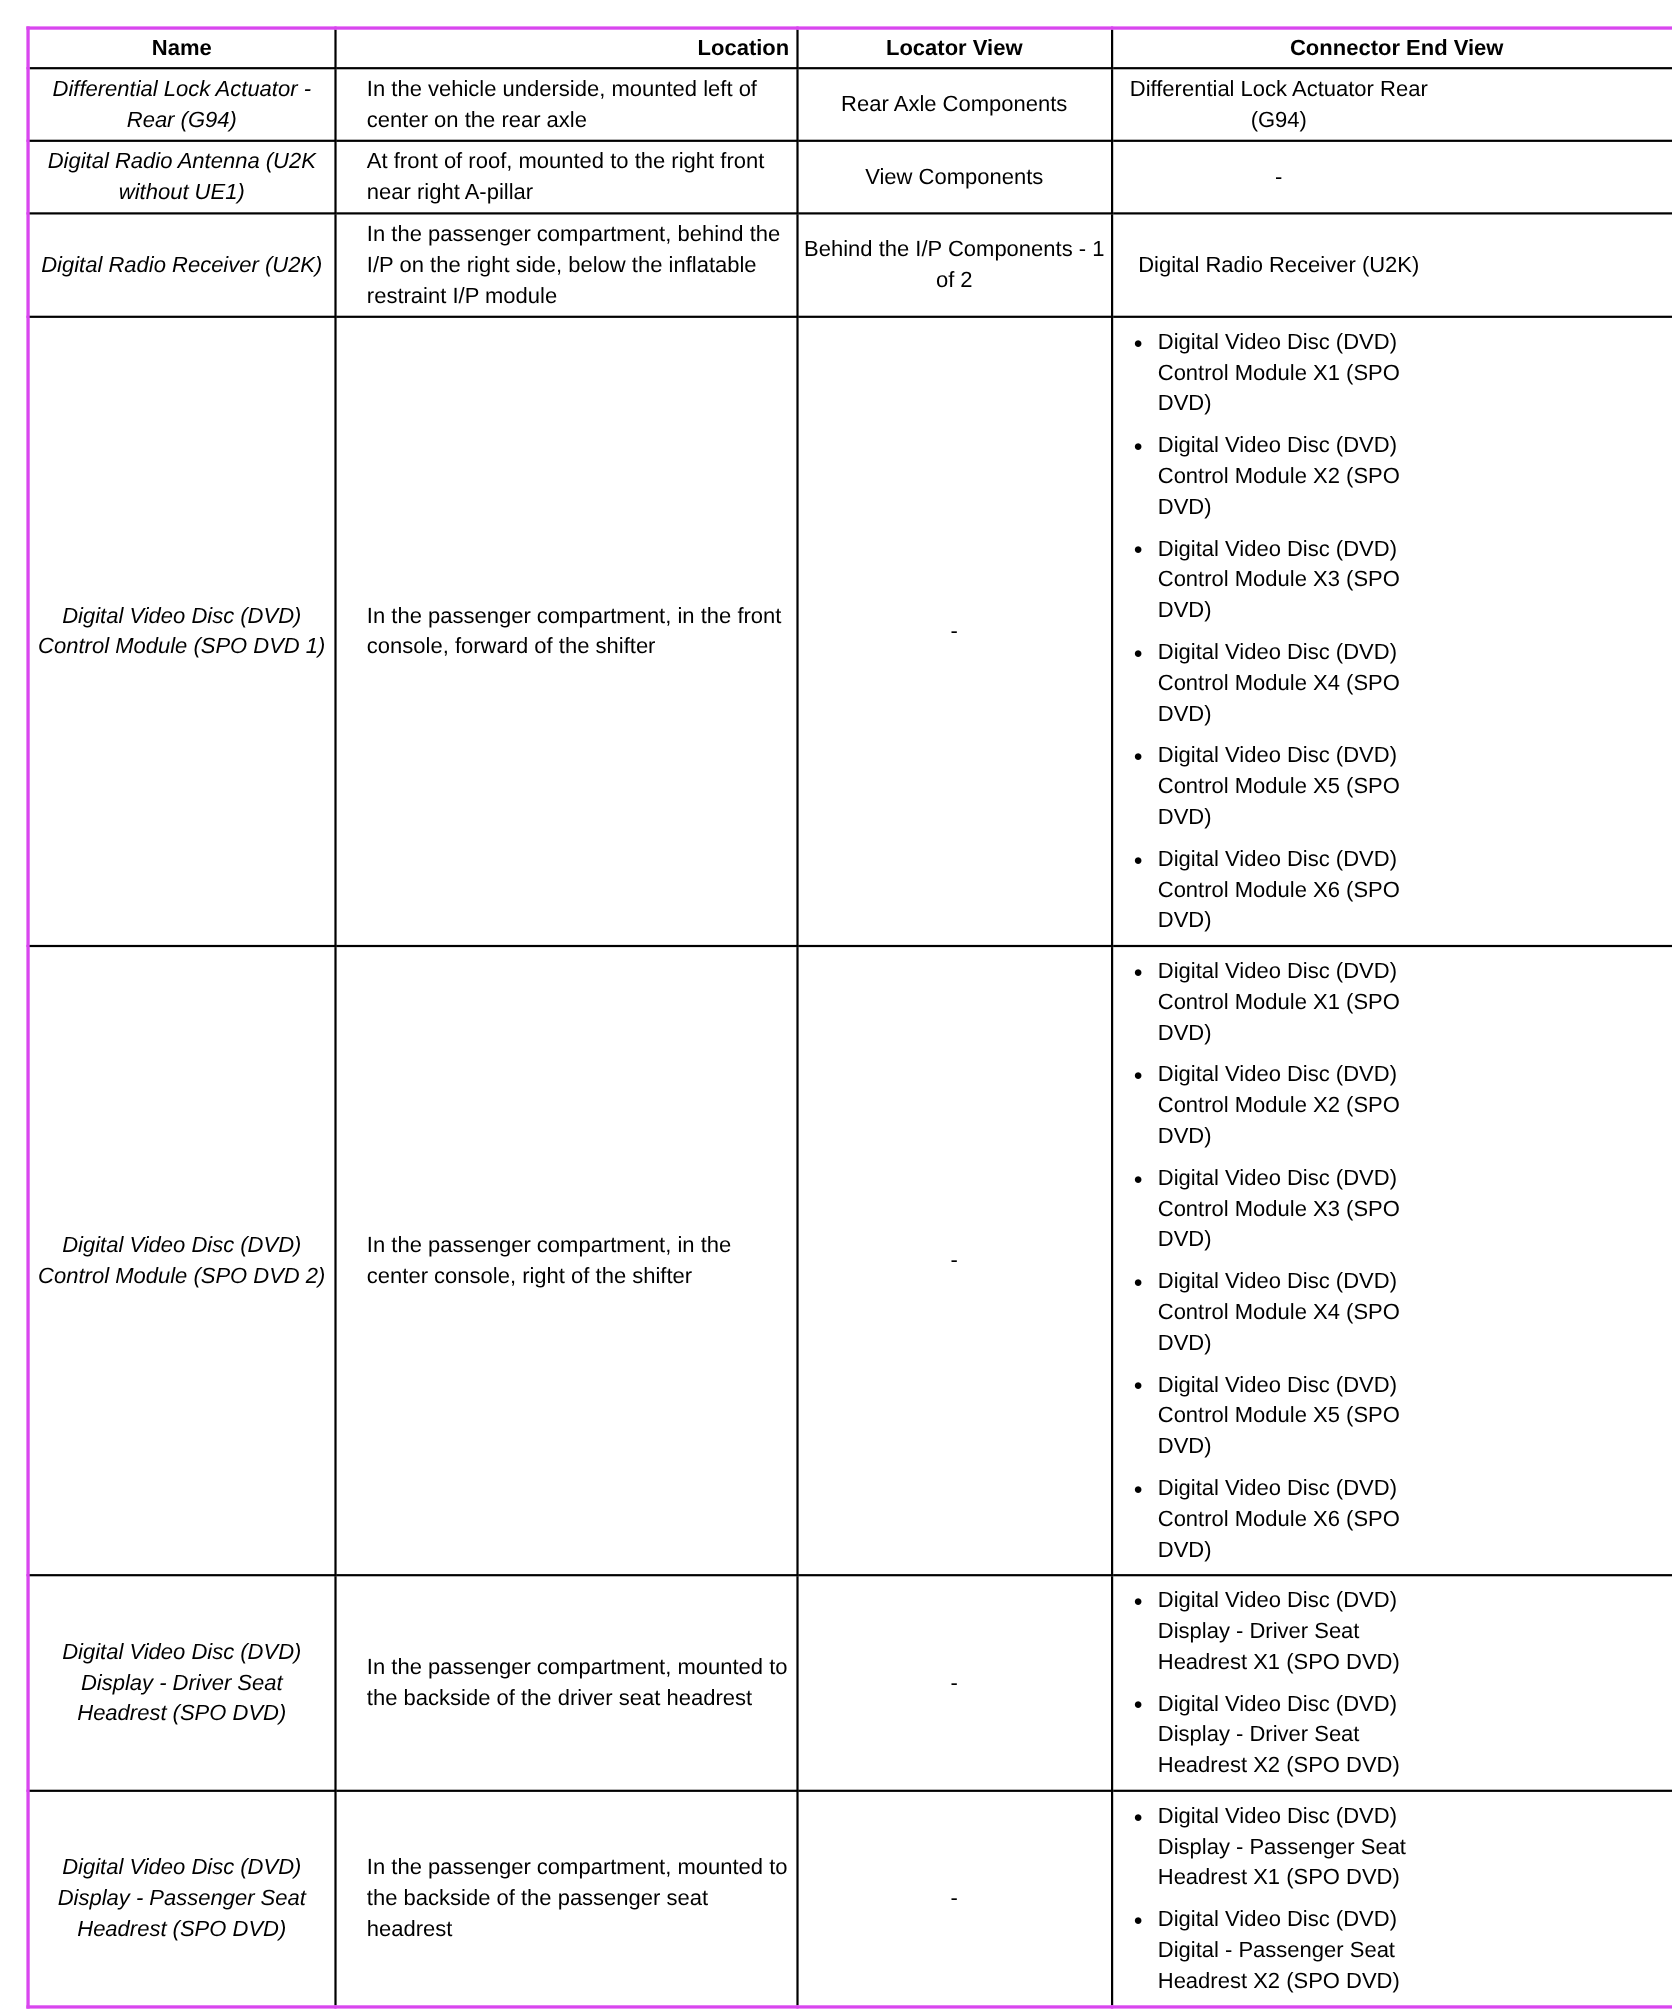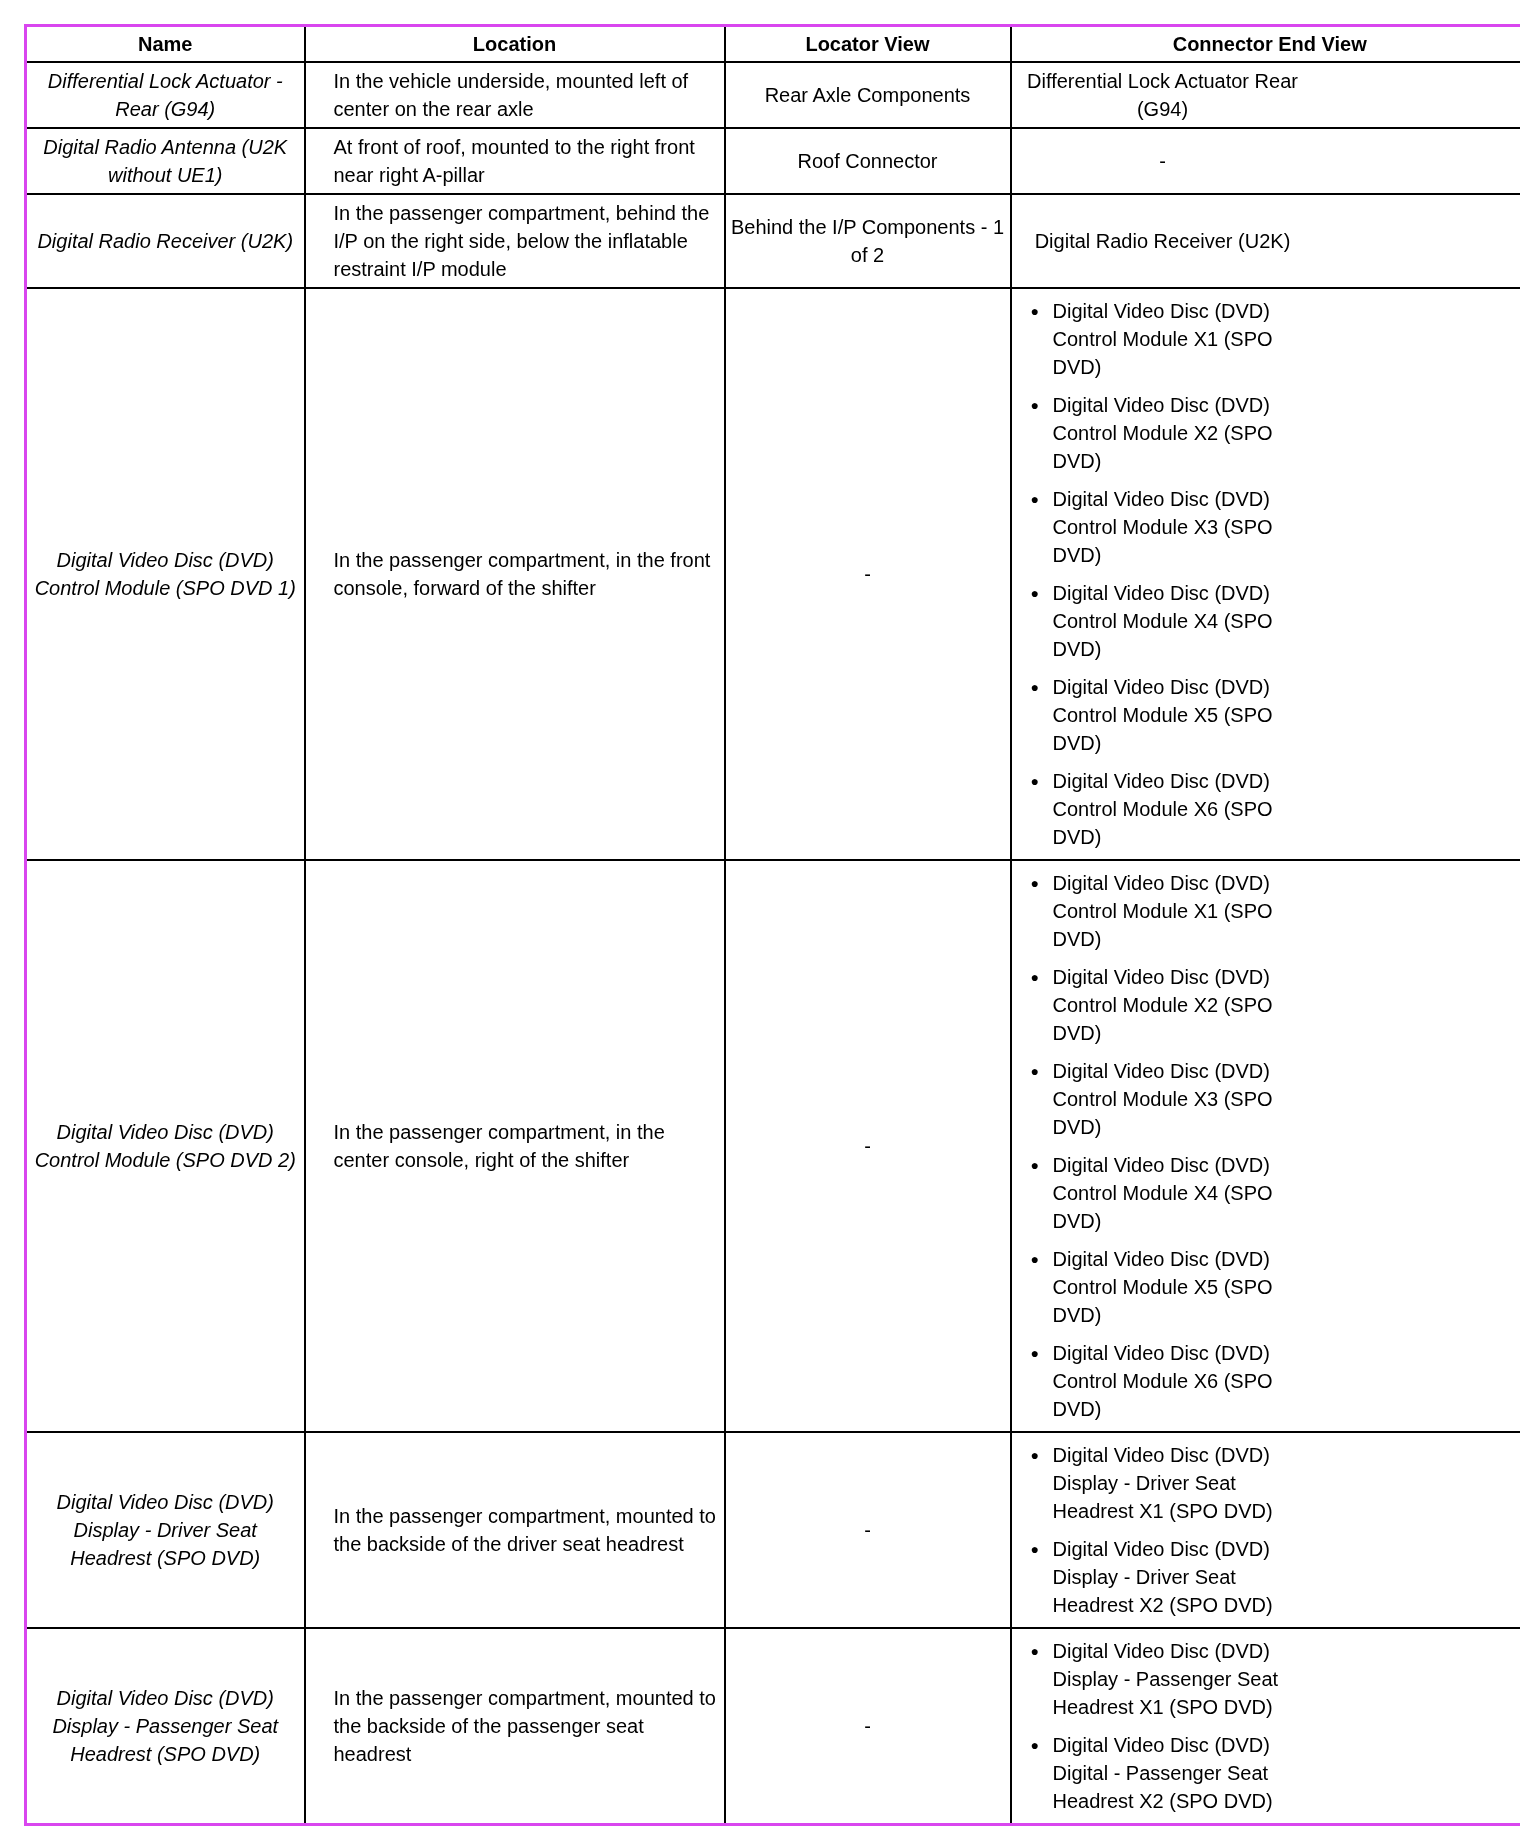--- a/index.html
+++ b/index.html
@@ -28,21 +28,21 @@
     overflow: hidden;
   }
   .loc-table th {
     font-weight: bold;
     text-align: center;
     padding: 2px 6px;
     height: 30px;
     vertical-align: middle;
   }
   .loc-table th.th-left {
-    text-align: center;
+    text-align: right;
   }
   .loc-table td {
     padding: 4px 5px;
     vertical-align: middle;
   }
   td.c-name   { text-align: center; font-style: italic; }
   td.c-loc    { text-align: left; padding-left: 28px;   }
   td.c-locator{ text-align: center; }
   td.c-conn   { text-align: left;   }
   .conn-text {
@@ -105,21 +105,21 @@
       <td class="c-loc">In the vehicle underside, mounted left of center on the rear axle</td>
       <td class="c-locator">Rear Axle Components</td>
       <td class="c-conn">
         <div class="conn-text">Differential Lock Actuator Rear (G94)</div>
       </td>
     </tr>
 
     <tr class="rh-a">
       <td class="c-name">Digital Radio Antenna (U2K without UE1)</td>
       <td class="c-loc">At front of roof, mounted to the right front near right A-pillar</td>
-      <td class="c-locator">Roof Connector</td>
+      <td class="c-locator">View Components</td>
       <td class="c-conn">
         <div class="conn-text">-</div>
       </td>
     </tr>
 
     <tr class="rh-b">
       <td class="c-name">Digital Radio Receiver (U2K)</td>
       <td class="c-loc">In the passenger compartment, behind the I/P on the right side, below the inflatable restraint I/P module</td>
       <td class="c-locator">Behind the I/P Components - 1 of 2</td>
       <td class="c-conn">

